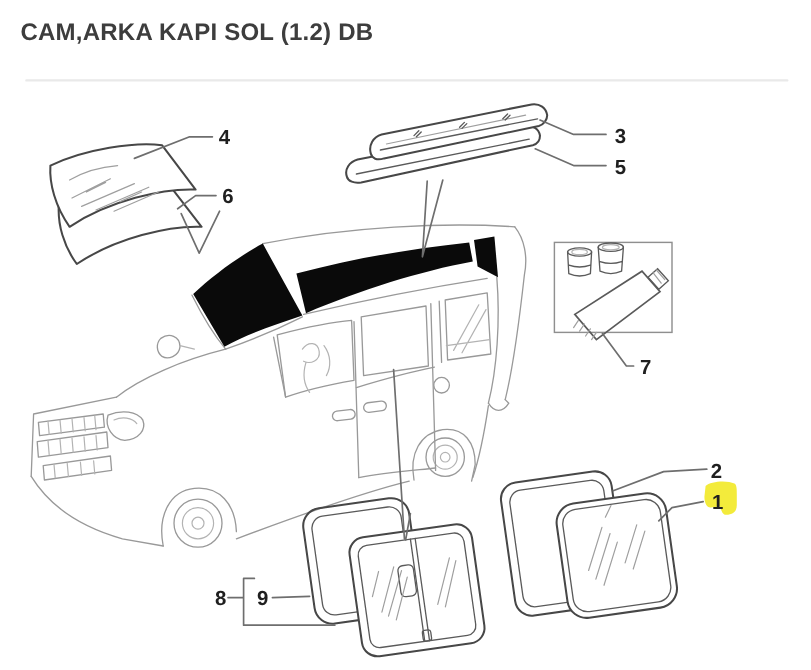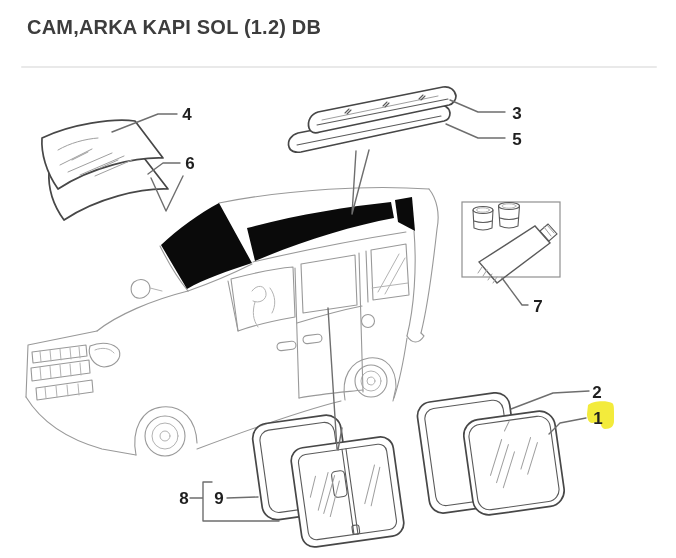--- a/index.html
+++ b/index.html
@@ -1,21 +1,21 @@
 <!DOCTYPE html>
 <html><head>
 <meta charset="utf-8">
 <style>
   html,body{margin:0;padding:0;}
   body{
     width:676px;height:558px;position:relative;overflow:hidden;
     background:#ffffff;font-family:"Liberation Sans",sans-serif;
   }
   .title{
-    position:absolute;left:27px;top:16px;
+    position:absolute;left:17px;top:16px;
     font-size:20px;font-weight:700;color:#3d3d3d;letter-spacing:.2px;
   }
   .divider{
     position:absolute;left:21px;right:19px;top:66px;height:2px;
     background:#e9e9e9;border-radius:1px;
   }
   svg{position:absolute;left:0;top:0;}
   .van{stroke:#999;stroke-width:1.1;fill:none;stroke-linecap:round;stroke-linejoin:round;}
   .van-light{stroke:#b3b3b3;stroke-width:1;fill:none;stroke-linecap:round;}
   .ink{fill:#0a0a0a;stroke:none;}

